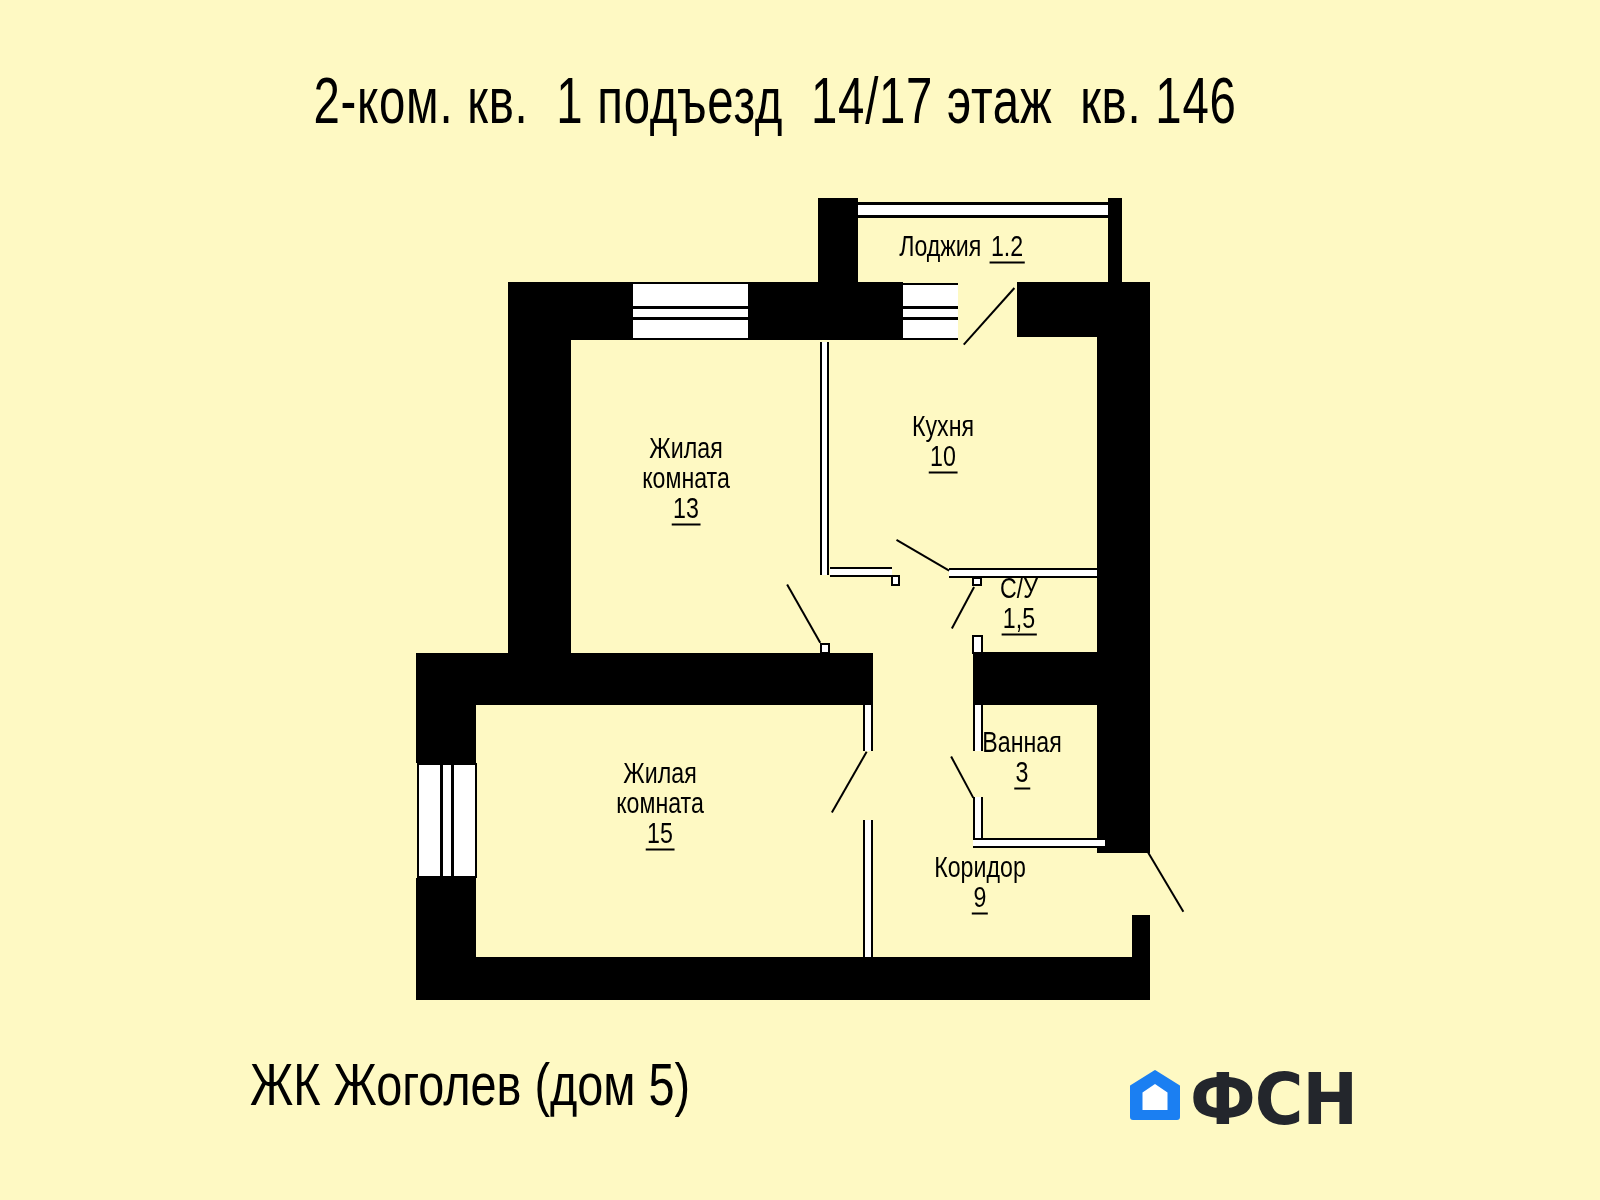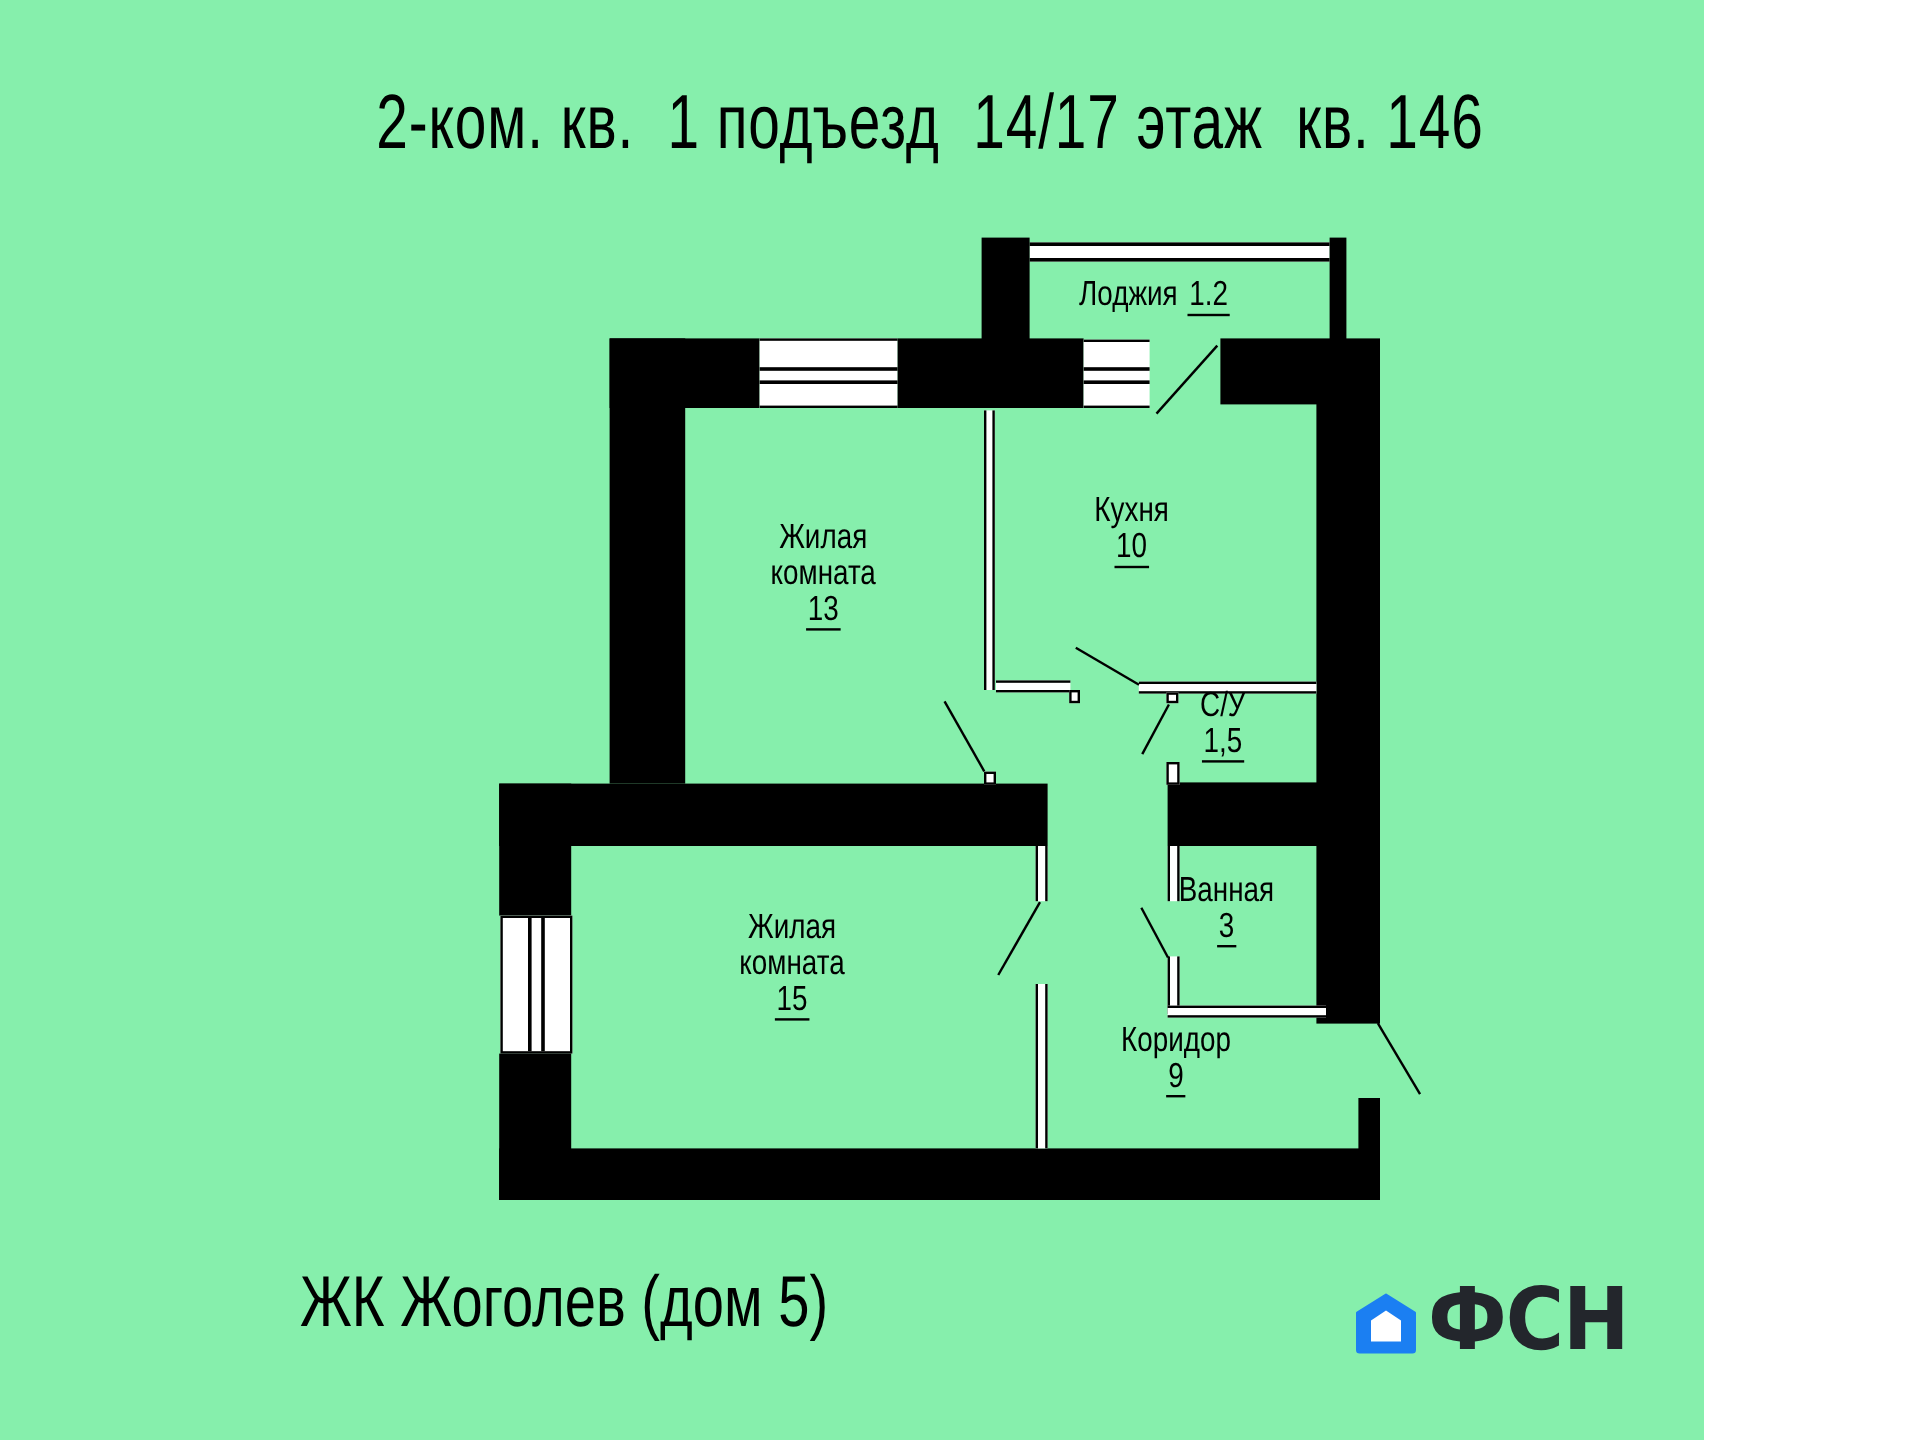--- a/index.html
+++ b/index.html
@@ -1,16 +1,16 @@
 <!DOCTYPE html>
 <html><head>
 <meta charset="utf-8">
 <style>
   html,body{margin:0;padding:0;background:#fff;}
-  .canvas{position:relative;width:1420px;height:1200px;background:#86efac;overflow:hidden;
+  .canvas{position:relative;width:1600px;height:1200px;background:#fef9c3;overflow:hidden;
           font-family:"Liberation Sans",sans-serif;color:#000;}
   
   .w{position:absolute;background:#000;}
   
   .thin-v{position:absolute;background:#fff;border-left:2.5px solid #000;border-right:2.5px solid #000;box-sizing:border-box;}
   .thin-h{position:absolute;background:#fff;border-top:2.5px solid #000;border-bottom:2.5px solid #000;box-sizing:border-box;}
   .jamb{position:absolute;background:#fff;border:2px solid #000;box-sizing:border-box;}
   
   .win{position:absolute;background:#fff;box-sizing:border-box;}
   .line-h{position:absolute;left:0;right:0;height:3px;background:#000;}
@@ -19,21 +19,21 @@
   .door{position:absolute;height:0;border-top:2.5px solid #000;transform-origin:0 0;}
   
   .title{position:absolute;left:775px;top:64px;transform:translateX(-50%) scaleX(0.74);
          font-size:64px;font-weight:400;white-space:pre;letter-spacing:1px;}
   .room-label{position:absolute;transform:translate(-50%,-50%) scaleX(0.8);
               font-size:29px;line-height:30px;text-align:center;white-space:nowrap;}
   .area{display:inline-block;border-bottom:2px solid #000;padding:0 2px 1px 2px;}
   .loggia-label{display:flex;gap:10px;align-items:baseline;justify-content:center;}
   .footer-complex{position:absolute;left:250px;top:1050px;transform:scaleX(0.78);transform-origin:0 50%;
                   font-size:60px;font-weight:400;white-space:pre;}
-  .brand{position:absolute;left:1128px;top:1068px;display:flex;align-items:flex-end;gap:8px;}
+  .brand{position:absolute;left:1128px;top:1068px;display:flex;align-items:flex-start;gap:8px;}
   .brand-text{font-size:72px;line-height:62px;font-weight:700;color:#23262c;
               font-family:"DejaVu Sans","Liberation Sans",sans-serif;letter-spacing:-1px;transform:scaleX(0.92);transform-origin:0 50%;}
 </style>
 </head>
 <body>
 
 <div class="canvas">
 
   <div class="title">2-ком. кв.  1 подъезд  14/17 этаж  кв. 146</div>
 

